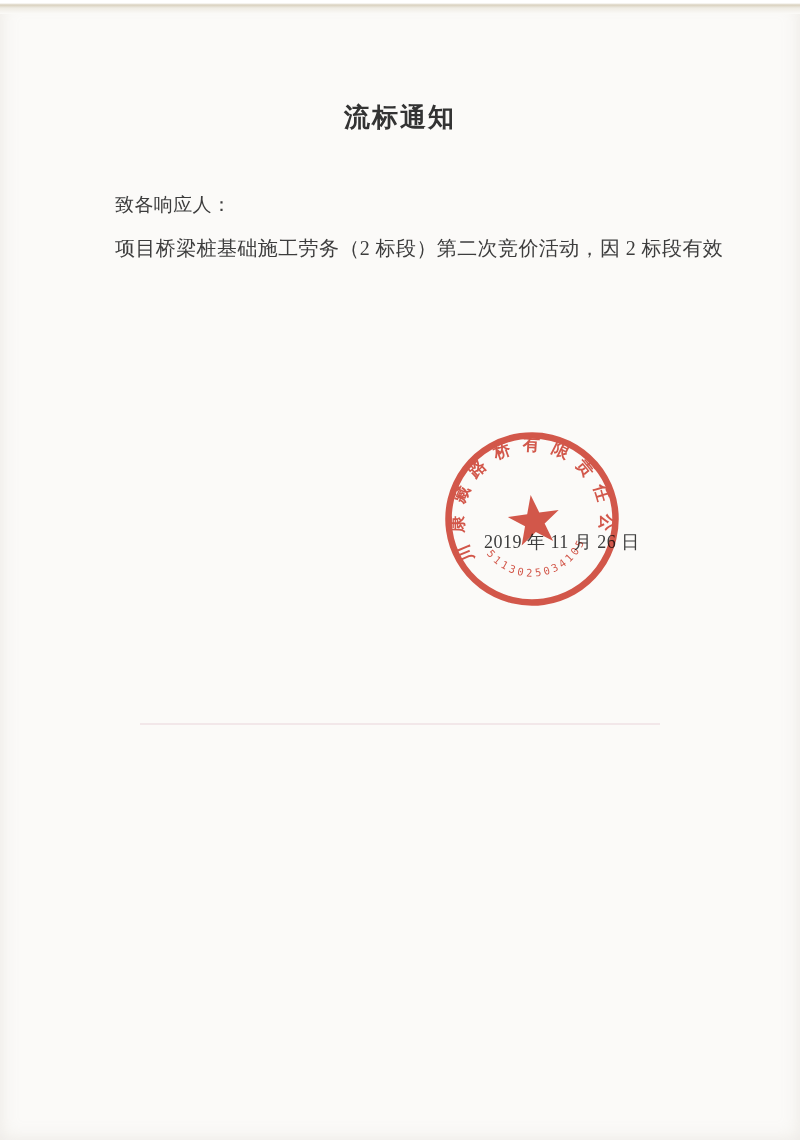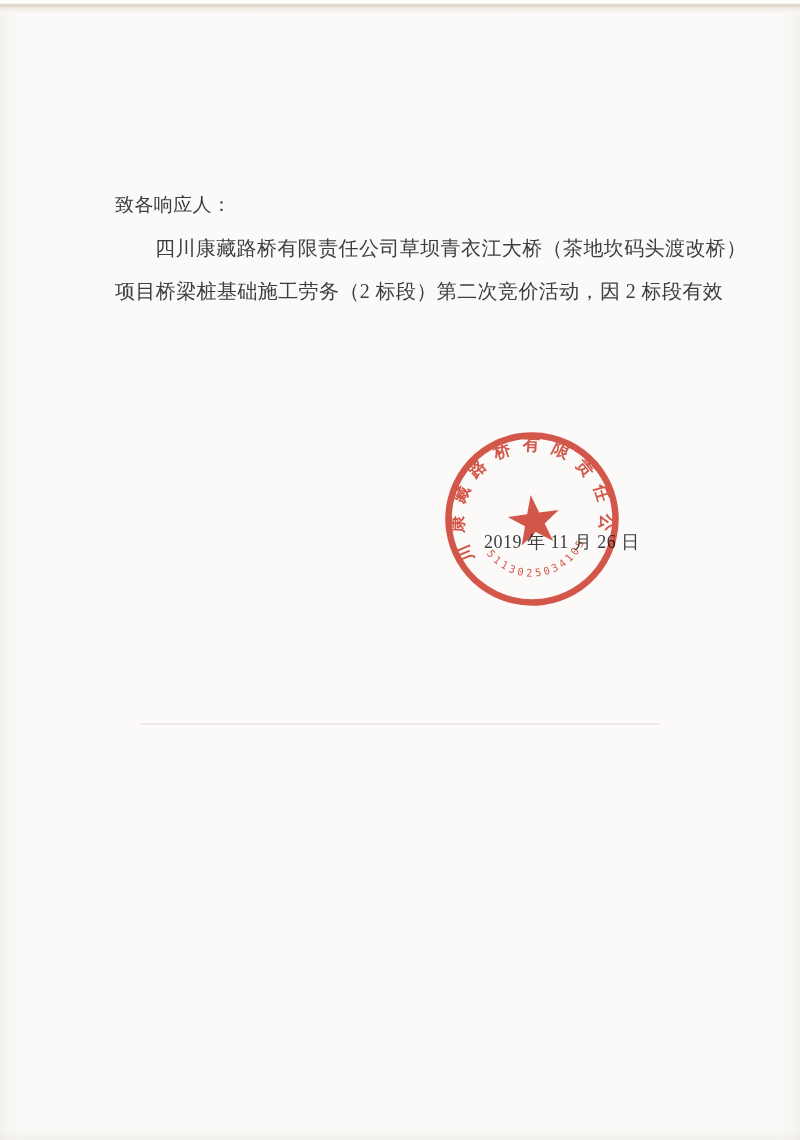--- a/index.html
+++ b/index.html
@@ -89,25 +89,25 @@
     font-family: "DejaVu Sans Mono", monospace;
   }
 </style>
 </head>
 <body>
 
 <div class="page">
   <div class="scan-edge"></div>
   <div class="fold-line"></div>
 
+  <h1 class="title">流标通知</h1>
 
   <div class="salutation">致各响应人：</div>
 
   <div class="body-para">
-    <div class="body-line indent">四川康藏路桥有限责任公司草坝青衣江大桥（茶地坎码头渡改桥）</div>
     <div class="body-line">项目桥梁桩基础施工劳务（2 标段）第二次竞价活动，因 2 标段有效</div>
   </div>
 
 
   <div class="date-line">2019 年 11 月 26 日</div>
 
   <div class="stamp">
     <svg viewBox="-95 -95 190 190" width="190" height="190">
       <g transform="rotate(-8)">
         <circle cx="0" cy="0" r="83.5" fill="none" stroke-width="6.5" stroke="#cf3b2c"></circle>

